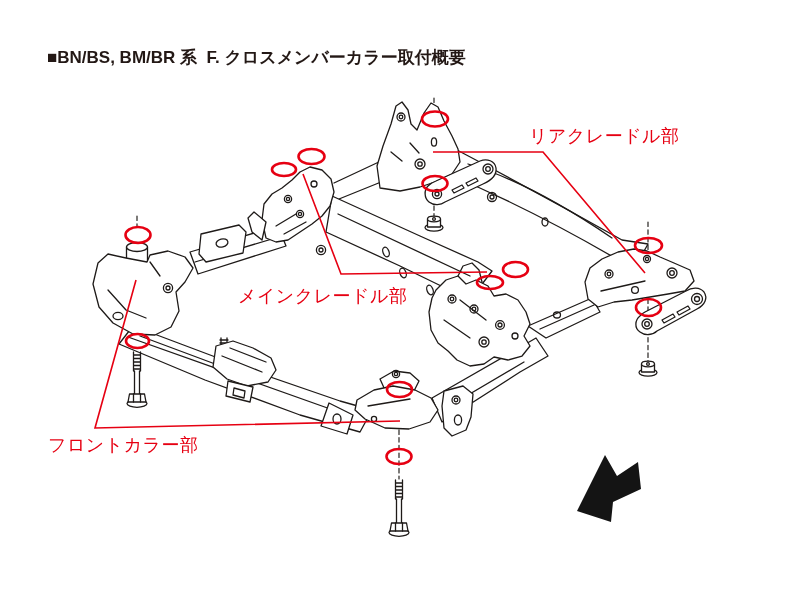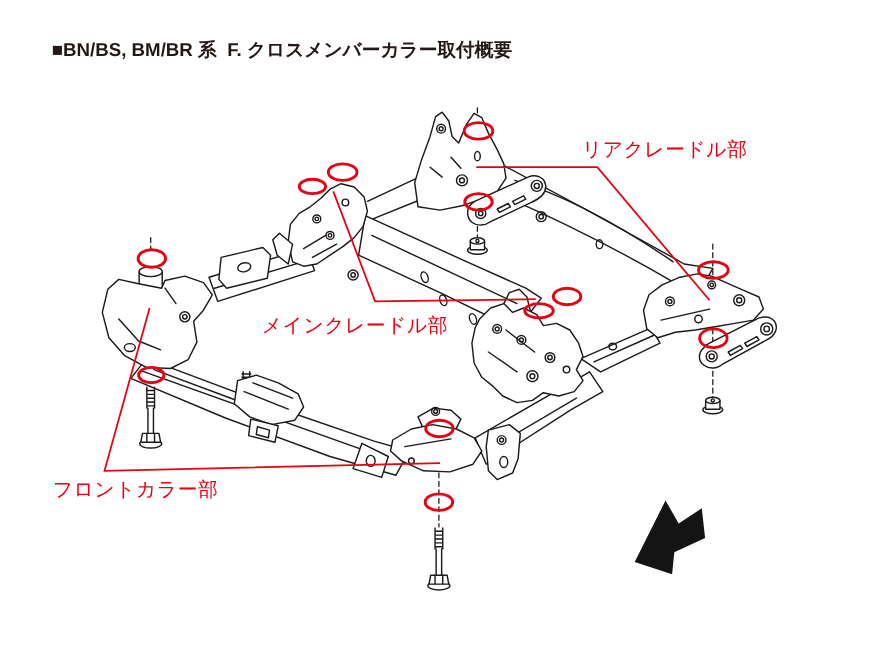--- a/index.html
+++ b/index.html
@@ -1,18 +1,18 @@
 <!DOCTYPE html>
 <html><head>
 <meta charset="utf-8">
 <style>
   html,body{margin:0;padding:0;background:#ffffff;width:800px;height:600px;overflow:hidden;}
   .canvas{position:relative;width:800px;height:600px;background:#fff;
           font-family:"Liberation Sans", sans-serif;}
-  .title{position:absolute;left:47px;top:34px;margin:0;font-size:17px;font-weight:600;
+  .title{position:absolute;left:47px;top:46px;margin:0;font-size:17px;font-weight:600;
          color:#231815;letter-spacing:0px;white-space:pre;z-index:2;}
   svg{position:absolute;left:0;top:0;}
   .art path,.art line,.art polyline{stroke:#1e1a18;stroke-width:1.3;fill:none;
         stroke-linejoin:round;stroke-linecap:round;}
   .art .w{fill:#ffffff;}
   .art circle,.art ellipse{stroke:#1e1a18;stroke-width:1.3;fill:none;}
   .art .w2{fill:#ffffff;}
   .art .dash{stroke-dasharray:4.5 3.2;stroke-width:1.15;}
   .dlabel{font-family:"Liberation Sans",sans-serif;font-size:18px;letter-spacing:0.5px;}
 </style>

